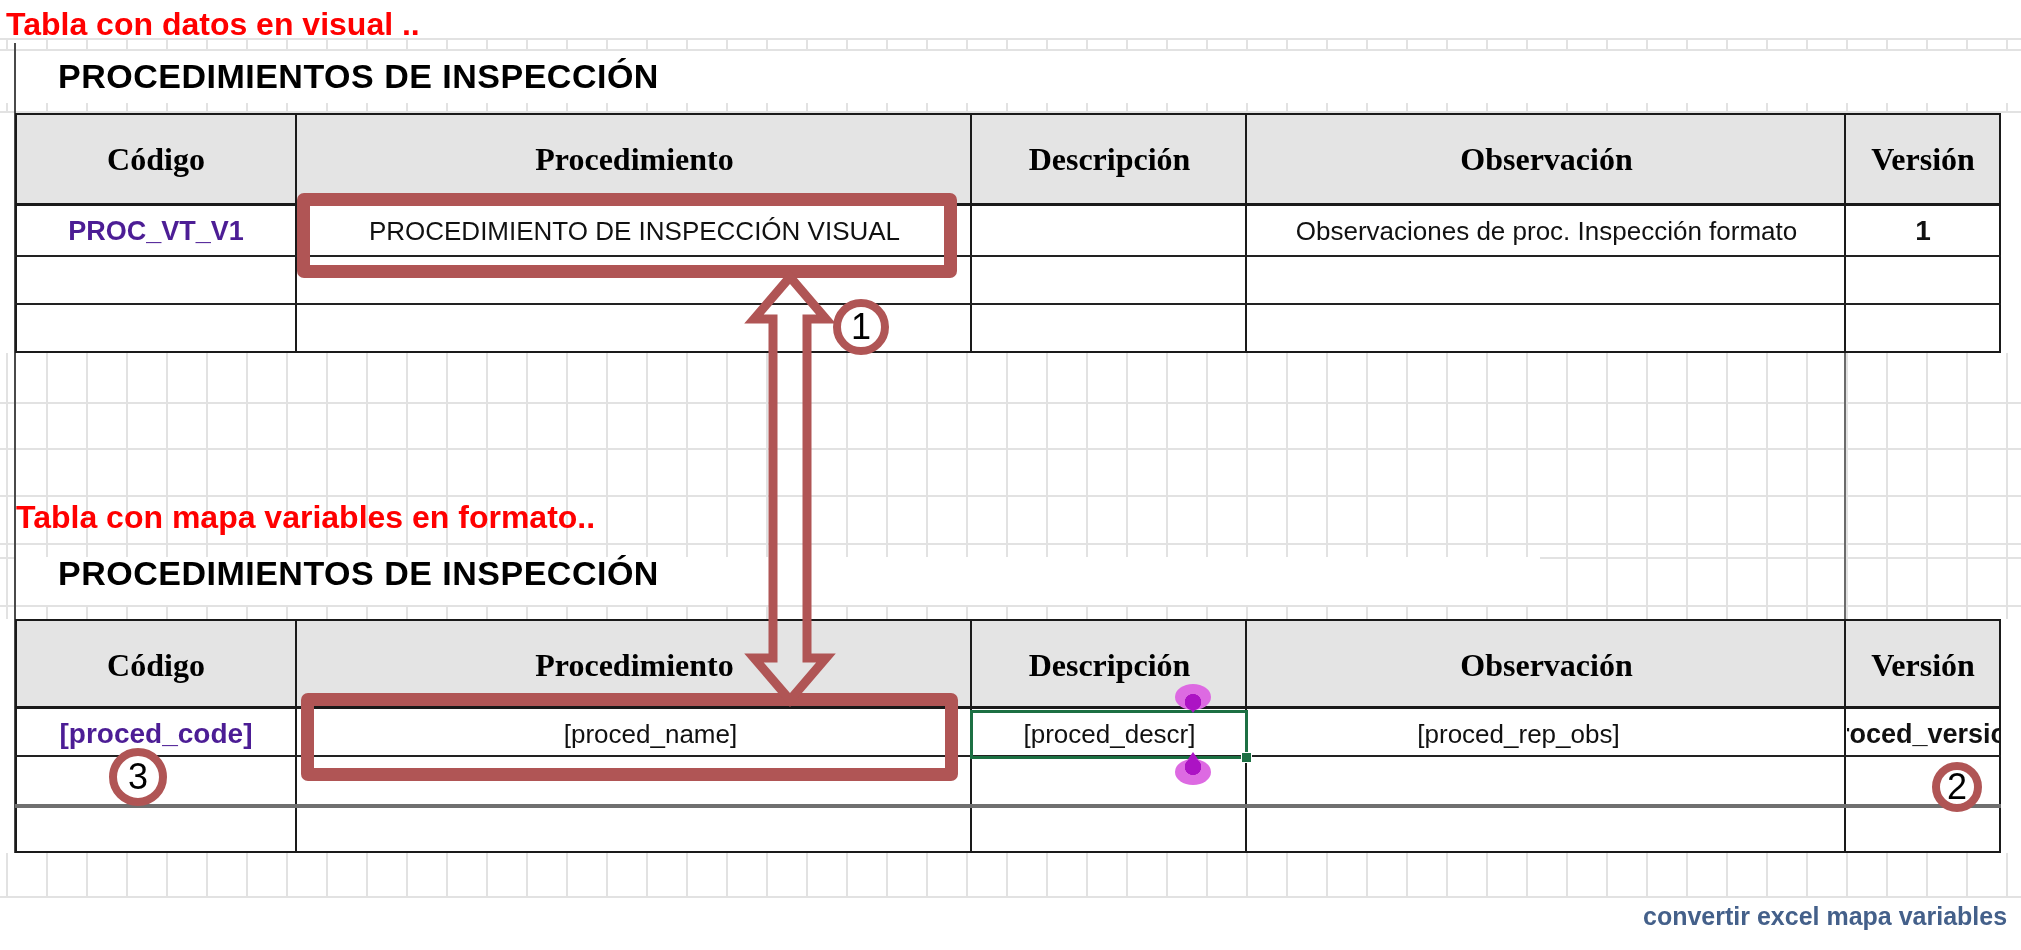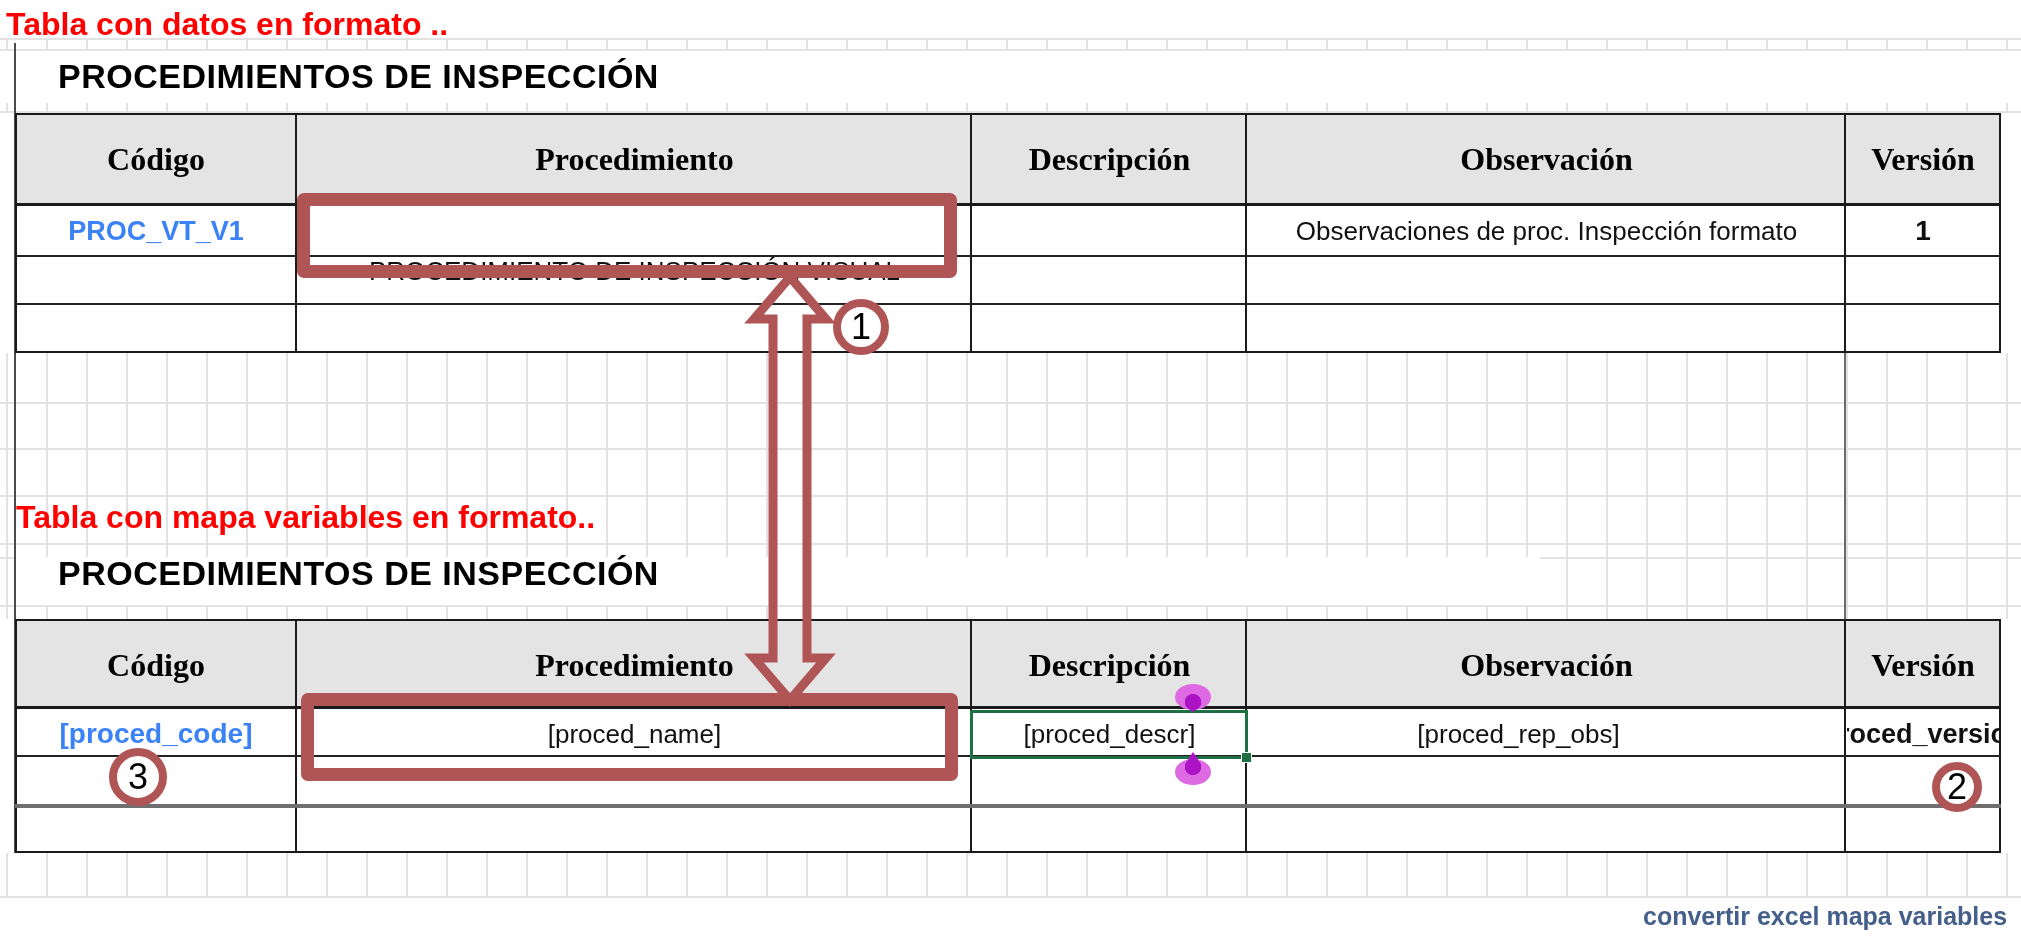--- a/index.html
+++ b/index.html
@@ -12,21 +12,21 @@
   .hline{height:2px;background:#e2e2e2;left:0;width:2021px;}
   
   .tbl-outer{background:#fff;border:2px solid #1a1a1a;z-index:2;}
   .thead-bg{background:#e4e4e4;border-bottom:3px solid #1a1a1a;z-index:2;}
   .vline{width:2px;background:#1a1a1a;z-index:3;}
   .rline{height:2px;background:#222;z-index:3;left:15px;width:1986px;}
   .grayline{height:4px;background:#6f6f6f;z-index:3;left:15px;width:1986px;}
   .cell{display:flex;align-items:center;justify-content:center;z-index:4;
         font-size:26px;color:#111;white-space:nowrap;}
   .hcell{font-family:"Liberation Serif","DejaVu Serif",serif;font-weight:bold;font-size:32px;color:#000;}
-  .green{color:#3b82f6;font-weight:bold;font-size:27px;}
+  .green{color:#4c1d95;font-weight:bold;font-size:27px;}
   .bold{font-weight:bold;}
   .clip{overflow:hidden;}
   .title{font-weight:bold;font-size:34px;color:#000;z-index:4;letter-spacing:.5px;}
   .rednote{font-weight:bold;font-size:32px;color:#ff0000;z-index:5;}
   .whiteband{background:#fff;z-index:1;}
   
   .redbox{border:13px solid #b05555;border-radius:7px;background:transparent;z-index:6;}
   .badge{border:8px solid #b05555;border-radius:50%;background:#fff;z-index:7;
          display:flex;align-items:center;justify-content:center;font-size:36px;color:#000;}
   .selbox{border:3px solid #1c7043;z-index:6;}
@@ -49,63 +49,63 @@
 <div class="abs hline" style="top:557px;"></div>
 <div class="abs hline" style="top:605px;"></div>
 <div class="abs vgrid" style="left:0;top:853px;width:2021px;height:45px;border-bottom:2px solid #e2e2e2;"></div>
 
 <div class="abs" style="left:14px;top:43px;width:2px;height:810px;background:#4a4a4a;z-index:1;"></div>
 <div class="abs" style="left:1844px;top:353px;width:2px;height:266px;background:#6b6b6b;z-index:1;"></div>
 
 <div class="abs whiteband" style="left:16px;top:51px;width:1524px;height:52px;"></div>
 <div class="abs whiteband" style="left:16px;top:557px;width:1524px;height:48px;"></div>
 
-<div class="abs rednote" style="left:6px;top:6px;">Tabla con datos en formato ..</div>
+<div class="abs rednote" style="left:6px;top:6px;">Tabla con datos en visual ..</div>
 <div class="abs title" style="left:58px;top:57px;">PROCEDIMIENTOS DE INSPECCIÓN</div>
 <div class="abs rednote" style="left:16px;top:499px;">Tabla con mapa variables en formato..</div>
 <div class="abs title" style="left:58px;top:554px;">PROCEDIMIENTOS DE INSPECCIÓN</div>
 
 <div class="abs tbl-outer" style="left:15px;top:113px;width:1986px;height:240px;"></div>
 <div class="abs thead-bg" style="left:17px;top:115px;width:1982px;height:91px;"></div>
 <div class="abs vline" style="left:295px;top:113px;height:240px;"></div>
 <div class="abs vline" style="left:970px;top:113px;height:240px;"></div>
 <div class="abs vline" style="left:1245px;top:113px;height:240px;"></div>
 <div class="abs vline" style="left:1844px;top:113px;height:240px;"></div>
 <div class="abs rline" style="top:255px;"></div>
 <div class="abs rline" style="top:303px;"></div>
 
 <div class="abs cell hcell" style="left:16px;top:113px;width:280px;height:93px;">Código</div>
 <div class="abs cell hcell" style="left:298px;top:113px;width:673px;height:93px;">Procedimiento</div>
 <div class="abs cell hcell" style="left:973px;top:113px;width:273px;height:93px;">Descripción</div>
 <div class="abs cell hcell" style="left:1248px;top:113px;width:597px;height:93px;">Observación</div>
 <div class="abs cell hcell" style="left:1847px;top:113px;width:152px;height:93px;">Versión</div>
 
 <div class="abs cell green" style="left:16px;top:206px;width:280px;height:50px;">PROC_VT_V1</div>
-<div class="abs cell" style="left:298px;top:206px;width:673px;height:50px;margin-top:40px;">PROCEDIMIENTO DE INSPECCIÓN VISUAL</div>
+<div class="abs cell" style="left:298px;top:206px;width:673px;height:50px;">PROCEDIMIENTO DE INSPECCIÓN VISUAL</div>
 <div class="abs cell" style="left:973px;top:206px;width:273px;height:50px;"></div>
 <div class="abs cell" style="left:1248px;top:206px;width:597px;height:50px;">Observaciones de proc. Inspección formato</div>
 <div class="abs cell bold" style="left:1847px;top:206px;width:152px;height:50px;font-size:28px;">1</div>
 
 <div class="abs tbl-outer" style="left:15px;top:619px;width:1986px;height:234px;"></div>
 <div class="abs thead-bg" style="left:17px;top:621px;width:1982px;height:88px;"></div>
 <div class="abs vline" style="left:295px;top:619px;height:234px;"></div>
 <div class="abs vline" style="left:970px;top:619px;height:234px;"></div>
 <div class="abs vline" style="left:1245px;top:619px;height:234px;"></div>
 <div class="abs vline" style="left:1844px;top:619px;height:234px;"></div>
 <div class="abs rline" style="top:755px;"></div>
 <div class="abs grayline" style="top:804px;"></div>
 
 <div class="abs cell hcell" style="left:16px;top:619px;width:280px;height:92px;">Código</div>
 <div class="abs cell hcell" style="left:298px;top:619px;width:673px;height:92px;">Procedimiento</div>
 <div class="abs cell hcell" style="left:973px;top:619px;width:273px;height:92px;">Descripción</div>
 <div class="abs cell hcell" style="left:1248px;top:619px;width:597px;height:92px;">Observación</div>
 <div class="abs cell hcell" style="left:1847px;top:619px;width:152px;height:92px;">Versión</div>
 
 <div class="abs cell green" style="left:16px;top:711px;width:280px;height:46px;font-size:28px;">[proced_code]</div>
-<div class="abs cell" style="left:298px;top:711px;width:673px;height:46px;">[proced_name]</div>
+<div class="abs cell" style="left:314px;top:711px;width:673px;height:46px;">[proced_name]</div>
 <div class="abs cell" style="left:973px;top:711px;width:273px;height:46px;">[proced_descr]</div>
 <div class="abs cell" style="left:1248px;top:711px;width:541px;height:46px;">[proced_rep_obs]</div>
 <div class="abs cell bold clip" style="left:1847px;top:711px;width:152px;height:46px;font-size:27px;">[proced_version]</div>
 
 <div class="abs redbox" style="left:297px;top:193px;width:660px;height:85px;"></div>
 <div class="abs redbox" style="left:301px;top:693px;width:657px;height:88px;"></div>
 
 <svg width="2021" height="950">
   <polygon points="790,277 826,319 807,319 807,658 826,658 790,700 754,658 773,658 773,319 754,319" fill="none" stroke="#b05555" stroke-width="9" stroke-linejoin="miter"></polygon>
 </svg>

